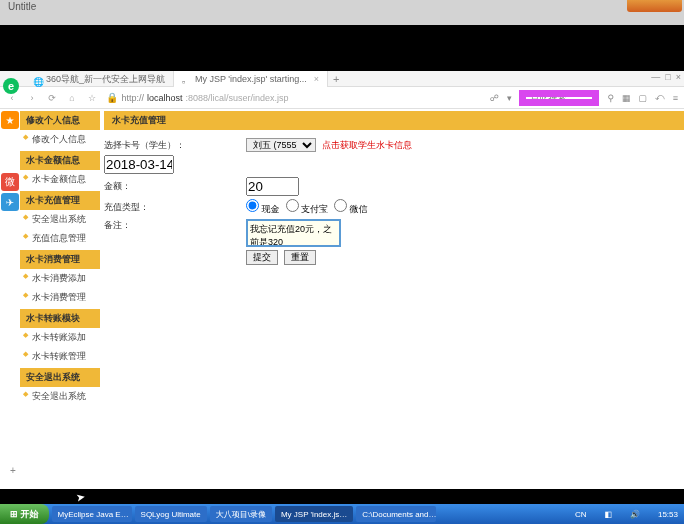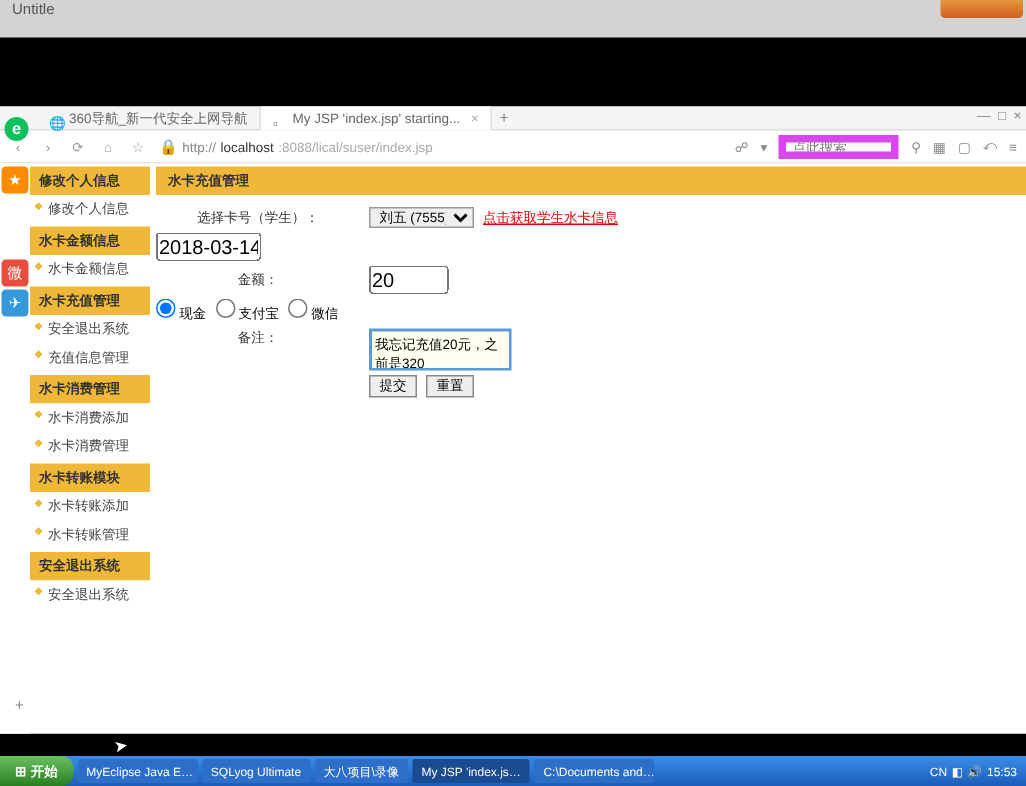--- a/index.html
+++ b/index.html
@@ -14,21 +14,21 @@
 .tab.active{background:#fff}
 .tab-icon{width:10px;height:10px;display:inline-block}
 .tab-plus{width:16px;text-align:center;color:#888;font-size:11px}
 .win-ctrl{position:absolute;right:3px;top:1px;display:flex;gap:5px;font-size:9px;color:#888}
 .addr-row{height:22px;background:#fff;border-bottom:1px solid #e0e0e0;display:flex;align-items:center;padding:0 6px;gap:8px;font-size:9px;color:#888}
 .nav-btn{width:12px;height:12px;display:flex;align-items:center;justify-content:center;color:#999}
 .addr-bar{flex:0 0 340px;display:flex;align-items:center;gap:3px}
 .lock-i{color:#d4a000;font-size:10px}
 .url-host{color:#333}
 .url-path{color:#aaa}
-.search-box{width:80px;border:5px solid #d946ef;height:16px;font-size:9px;padding:0 4px;color:#aaa}
+.search-box{width:80px;border:7px solid #d946ef;height:16px;font-size:9px;padding:0 4px;color:#aaa}
 .addr-right{margin-left:auto;display:flex;gap:8px;align-items:center}
 .page{background:#fff;height:calc(100% - 38px);position:relative}
 .side-icons{position:absolute;left:0;top:0;width:20px;height:100%;background:#fff}
 .side-icons div{width:18px;height:18px;margin:2px auto;border-radius:3px;display:flex;align-items:center;justify-content:center;font-size:10px}
 .si1{background:#ff8c00;color:#fff}
 .si2{background:#e74c3c;color:#fff}
 .si3{background:#3498db;color:#fff}
 .si-plus{position:absolute;bottom:8px;left:4px;color:#888;font-size:12px}
 .content{margin-left:20px;padding:0;height:100%}
 .sys-title{color:#e0591a;font-size:15px;font-weight:bold;padding:6px 4px;letter-spacing:1px;position:relative}
@@ -36,34 +36,34 @@
 .sys-right a{color:#3060c0;text-decoration:none;margin-left:10px}
 .main-row{display:flex}
 .sidebar{width:80px}
 .sb-head{background:#f0b838;color:#333;font-size:9px;font-weight:bold;padding:3px 6px;margin-top:2px}
 .sb-item{background:#fff;font-size:9px;color:#444;padding:3px 6px 3px 12px;position:relative}
 .sb-item::before{content:"◆";position:absolute;left:3px;color:#f0b838;font-size:7px}
 .workarea{flex:1;padding-left:4px}
 .wa-title{background:#f0b838;font-size:9px;color:#333;padding:3px 8px;font-weight:bold;margin-top:2px}
 .form-area{padding:8px 0;font-size:9px}
 .frow{display:flex;align-items:center;margin-bottom:3px}
-.flabel{width:142px;text-align:center;padding-right:6px;color:#333}
+.flabel{width:142px;text-align:left;padding-right:6px;color:#333}
 .fctrl{display:flex;align-items:center;gap:6px}
 select,input[type=text]{font-size:9px;border:1px solid #999;height:14px;padding:0 2px}
 .sel-student{width:70px}
 .date-inp{width:70px}
 .amt-inp{width:53px}
-.red-link{color:#d00;text-decoration:underline;cursor:pointer}
+.red-link{color:#d00;cursor:pointer}
 textarea{width:95px;height:28px;font-size:9px;border:2px solid #5a9bd5;background:#fffff0;resize:none;padding:2px}
 .btn{font-size:9px;height:15px;padding:0 6px;border:1px solid #888;background:#eee;cursor:pointer}
 .taskbar{position:absolute;bottom:0;left:0;right:0;height:20px;background:linear-gradient(#3a8de8,#1b5db8);display:flex;align-items:center;font-size:9px;color:#fff}
 .start-btn{background:linear-gradient(#6ac060,#2a8020);height:20px;padding:0 10px;display:flex;align-items:center;gap:3px;font-weight:bold;border-radius:0 8px 8px 0}
 .task-item{background:#2d6ec8;height:16px;margin-left:3px;padding:0 6px;display:flex;align-items:center;border-radius:2px;font-size:8px;max-width:80px;overflow:hidden;white-space:nowrap}
 .task-item.active{background:#1a4a90}
-.tray{margin-left:auto;padding:0 6px;display:flex;align-items:flex-end;gap:3px;font-size:8px}
+.tray{margin-left:auto;padding:0 6px;display:flex;align-items:flex-end;gap:18px;font-size:8px}
 .cursor{position:absolute;left:76px;bottom:20px;color:#fff;font-size:11px;transform:rotate(-10deg)}
 </style>
 </head>
 <body>
 
 <div class="outer-title">
   <span>Untitle</span>
 </div>
 <div class="black-gap"></div>
 
@@ -162,20 +162,21 @@
             </div>
 
             <div class="frow">
               <div class="flabel">金额：</div>
               <div class="fctrl">
                 <input class="amt-inp" value="20" style="">
               </div>
             </div>
 
             <div class="frow">
+              <div class="flabel">充值类型：</div>
               <div class="fctrl">
                 <label><input type="radio" name="pt" checked="" style=""> <span>现金</span></label>
                 <label><input type="radio" name="pt" style=""> <span>支付宝</span></label>
                 <label><input type="radio" name="pt" style=""> <span>微信</span></label>
               </div>
             </div>
 
             <div class="frow" style="align-items:flex-start">
               <div class="flabel">备注：</div>
               <div class="fctrl">

